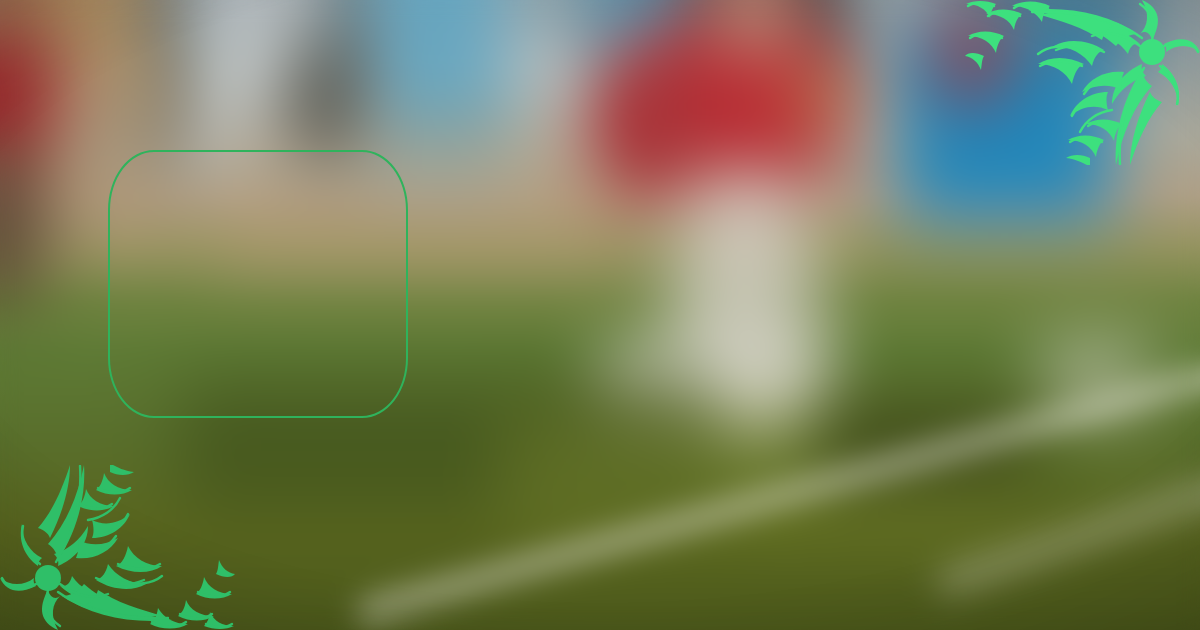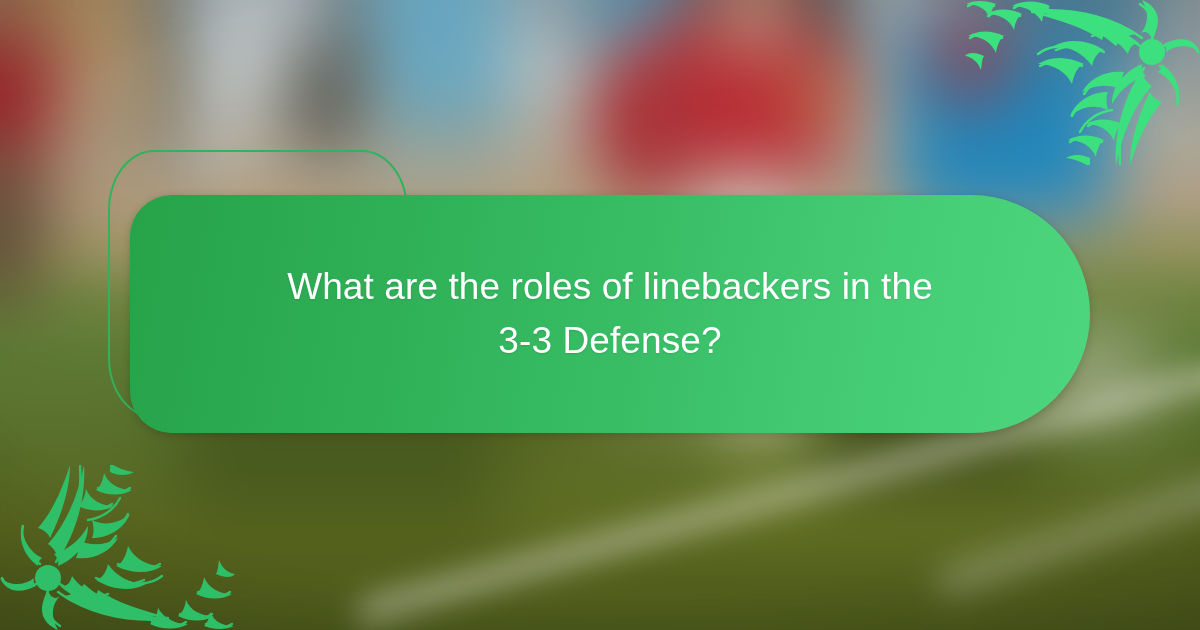--- a/index.html
+++ b/index.html
@@ -221,23 +221,20 @@
     <div class="sideline2"></div>
 
     <div class="bg-soften"></div>
   </div>
 
   <div class="vignette"></div>
   <div class="vignette-corners"></div>
 
   <div class="card-outline"></div>
 
-  <div class="card">
-    <div class="card-title">What are the roles of linebackers in the 3-3 Defense?</div>
-  </div>
 
   <div class="ornament ornament-tr">
     <svg viewBox="0 0 235 165" xmlns="http://www.w3.org/2000/svg" aria-hidden="true">
       <g fill="#3de07e" transform="translate(235,0) scale(-1,1)">
 
         <circle cx="48" cy="52" r="13"></circle>
 
         <path d="M48 40 C38 22 40 8 58 0 C50 14 52 26 60 34 C56 30 50 32 48 40 Z"></path>
         <path d="M60 44 C78 28 96 26 110 34 C94 34 80 42 72 54 C70 46 66 43 60 44 Z"></path>
         <path d="M58 64 C76 72 88 86 88 104 C80 90 68 80 54 76 C58 72 59 68 58 64 Z"></path>

